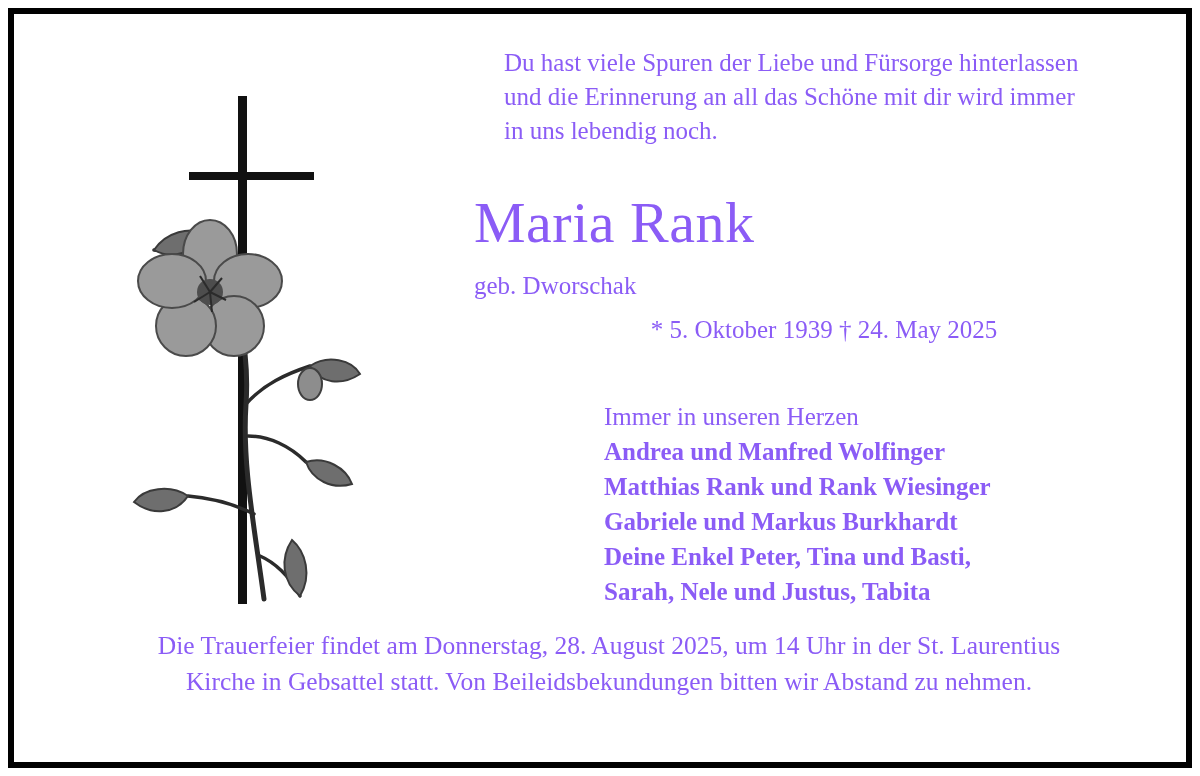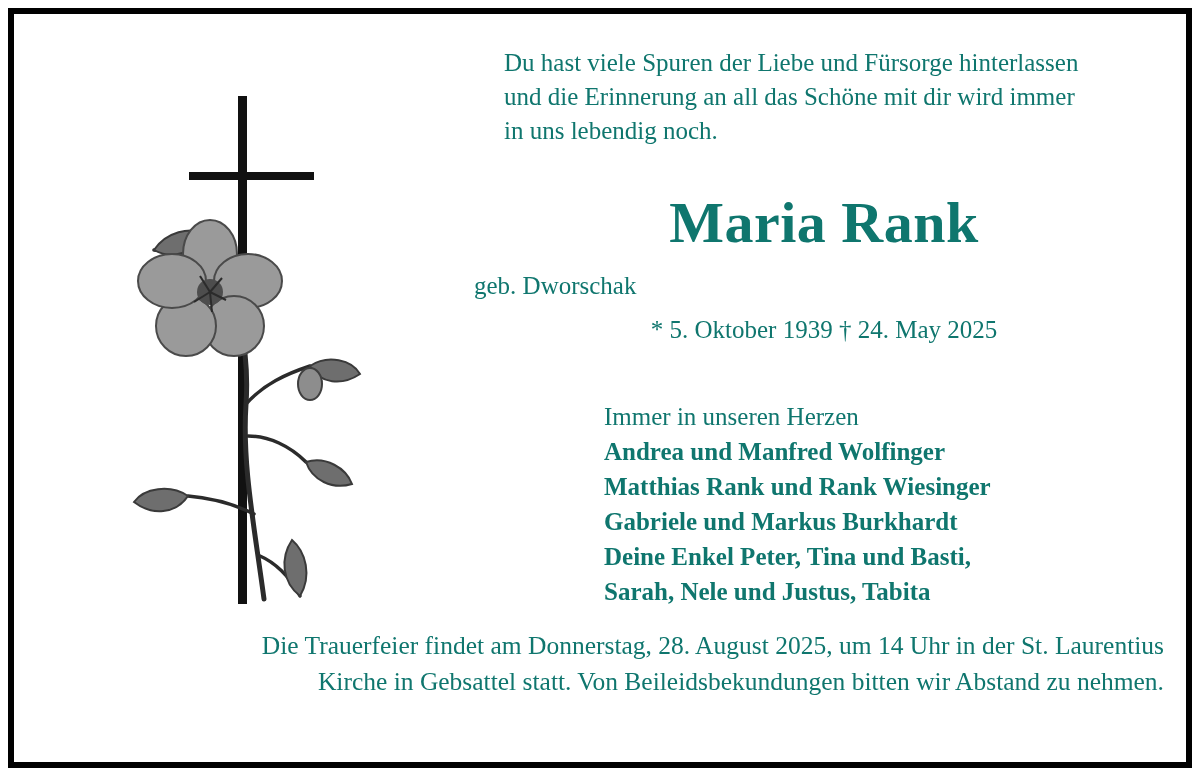--- a/index.html
+++ b/index.html
@@ -7,21 +7,21 @@
     padding: 0;
     background: #ffffff;
   }
   .page {
     width: 1200px;
     height: 776px;
     box-sizing: border-box;
     background: #ffffff;
     position: relative;
     font-family: "Liberation Serif", serif;
-    color: #0f766e;
+    color: #8b5cf6;
     overflow: hidden;
   }
   .frame {
     position: absolute;
     left: 8px;
     top: 8px;
     right: 8px;
     bottom: 8px;
     border: 6px solid #000000;
     box-sizing: border-box;
@@ -56,23 +56,23 @@
     line-height: 34px;
     text-align: left;
   }
   .quote div { white-space: nowrap; }
 
   .name {
     position: absolute;
     left: 460px;
     top: 175px;
     width: 700px;
-    text-align: center;
+    text-align: left;
     font-size: 58px;
-    font-weight: bold;
+    font-weight: normal;
     letter-spacing: 0.5px;
   }
   .maiden {
     position: absolute;
     left: 460px;
     top: 258px;
     width: 700px;
     text-align: left;
     font-size: 25px;
   }
@@ -97,21 +97,21 @@
   .family .intro { font-weight: normal; }
   .family .member { font-weight: bold; }
 
   .footer {
     position: absolute;
     left: 40px;
     top: 614px;
     width: 1110px;
     font-size: 25.5px;
     line-height: 36px;
-    text-align: right;
+    text-align: center;
   }
   .footer div { white-space: nowrap; }
 </style>
 </head>
 <body>
 
 <div class="page">
   <div class="frame">
     <div class="inner">
 

